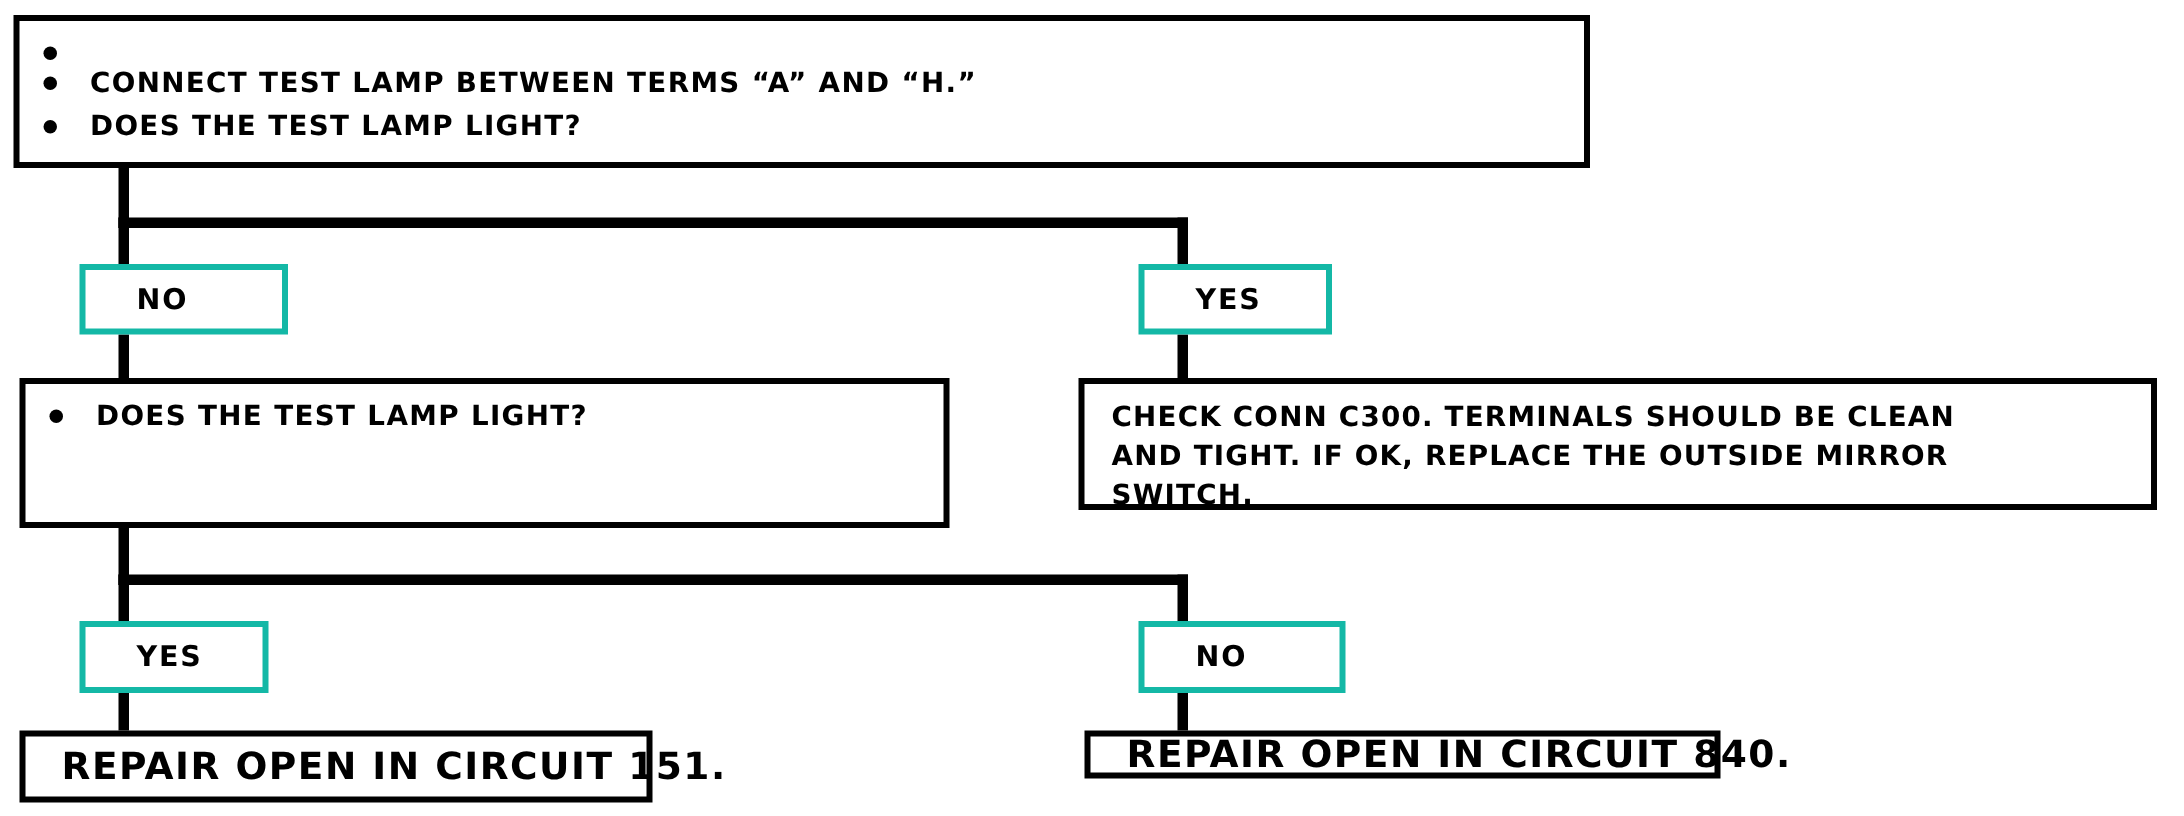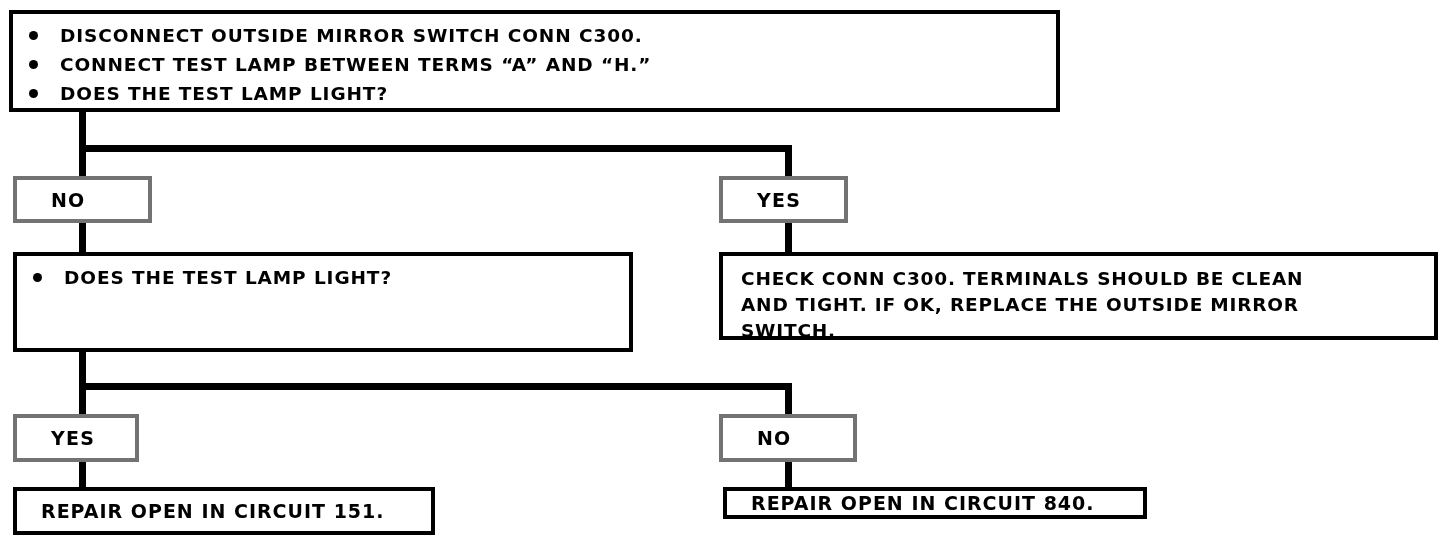--- a/index.html
+++ b/index.html
@@ -19,25 +19,26 @@
   .box {
     position: absolute;
     box-sizing: border-box;
     border: 4px solid #000000;
     background: #ffffff;
     z-index: 3;
   }
   .label-box {
     position: absolute;
     box-sizing: border-box;
-    border: 4px solid #737373;
+    border: 4px solid #14b8a6;
     background: #ffffff;
     z-index: 3;
     display: flex;
     align-items: center;
+    margin-left: 40px;
   }
   .label-box .label-text {
     font-size: 19px;
     font-weight: bold;
     letter-spacing: 1.2px;
     color: #000000;
     padding-left: 34px;
     white-space: nowrap;
   }
   .bullet-list {
@@ -78,21 +79,21 @@
     letter-spacing: 0.8px;
     line-height: 26px;
     color: #000000;
     white-space: pre-line;
   }
   .one-line {
     position: absolute;
     left: 24px;
     top: 50%;
     transform: translateY(-50%);
-    font-size: 19px;
+    font-size: 25px;
     font-weight: bold;
     letter-spacing: 1px;
     color: #000000;
     white-space: nowrap;
   }
   .vline {
     position: absolute;
     width: 7px;
     background: #000000;
     z-index: 2;
@@ -106,21 +107,20 @@
 </style>
 </head>
 <body>
 
 <div id="canvas">
 
   <div class="box" style="left:9px; top:10px; width:1051px; height:102px;">
     <div class="bullet-list">
       <div class="bullet-row">
         <span class="bullet-dot"></span>
-        <span class="bullet-text">DISCONNECT OUTSIDE MIRROR SWITCH CONN C300.</span>
       </div>
       <div class="bullet-row">
         <span class="bullet-dot"></span>
         <span class="bullet-text">CONNECT TEST LAMP BETWEEN TERMS “A” AND “H.”</span>
       </div>
       <div class="bullet-row">
         <span class="bullet-dot"></span>
         <span class="bullet-text">DOES THE TEST LAMP LIGHT?</span>
       </div>
     </div>

